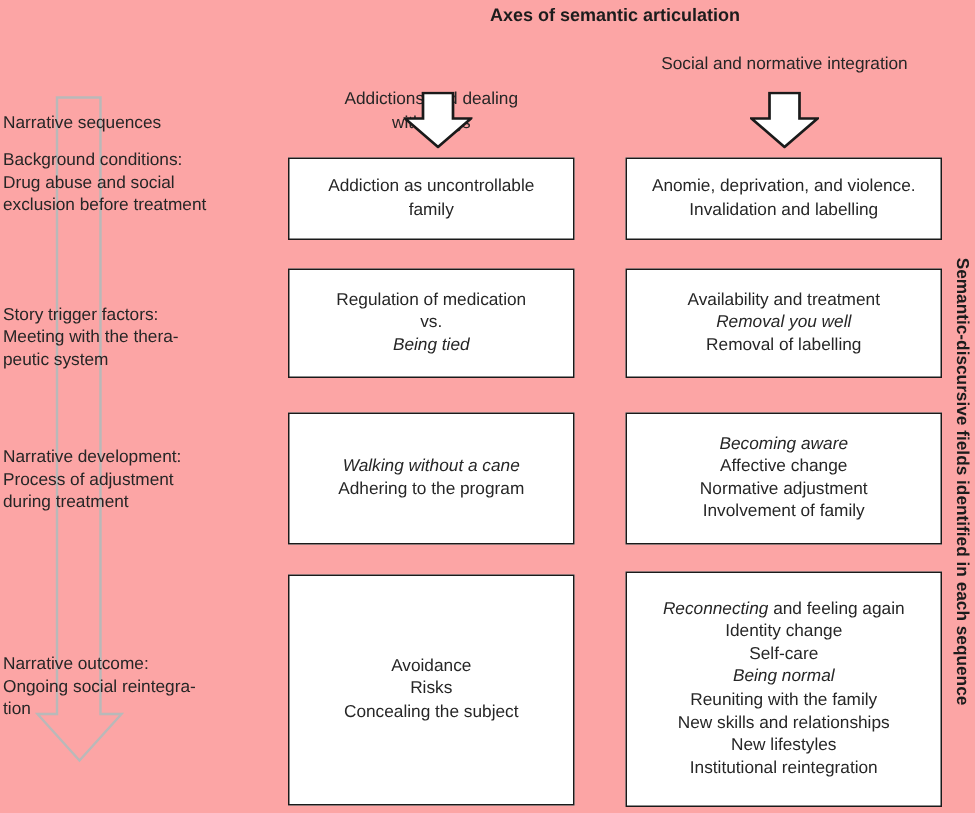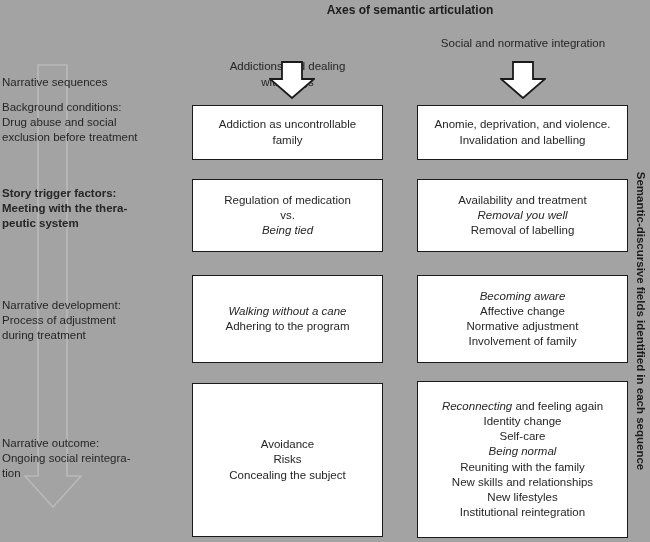--- a/index.html
+++ b/index.html
@@ -1,34 +1,34 @@
 <!DOCTYPE html>
 <html><head>
 <meta charset="utf-8">
 <style>
   html,body{margin:0;padding:0;background:#fff;}
   .page{
-    position:relative;width:650px;height:542px;background:#a3a3a3;
+    position:relative;width:650px;height:542px;background:#fca5a5;
     font-family:"Liberation Sans",sans-serif;color:#262626;overflow:hidden;
   }
   .title{
     position:absolute;left:190px;top:3px;width:440px;text-align:center;
     font-weight:bold;font-size:12px;color:#1c1c1c;
   }
   .col-header{position:absolute;text-align:center;font-size:11.5px;line-height:15.5px;}
   .ch-0{left:192px;top:35px;width:191px;margin-top:24px;}
   .ch-1{left:413px;top:36px;width:220px;}
   .arrow-svg{position:absolute;}
   .da-0{left:269px;top:61px;}
   .da-1{left:500px;top:61px;}
   .long-arrow{left:20px;top:60px;z-index:1;}
   .row-label{position:absolute;left:2px;font-size:11.5px;line-height:15.2px;z-index:2;}
   .rl-0{top:75px;}
   .rl-1{top:100px;}
-  .rl-2{top:186px;font-weight:bold;}
+  .rl-2{top:203px;}
   .rl-3{top:298px;}
   .rl-4{top:436px;}
   .box{
     position:absolute;box-sizing:border-box;border:1.5px solid #1a1a1a;background:#fff;
     display:flex;flex-direction:column;justify-content:center;align-items:center;
     text-align:center;font-size:11.5px;line-height:15.2px;z-index:2;
   }
   .box-l{left:192px;width:191px;}
   .box-r{left:417px;width:211px;}
   .b-l1{top:105px;height:55px;}

